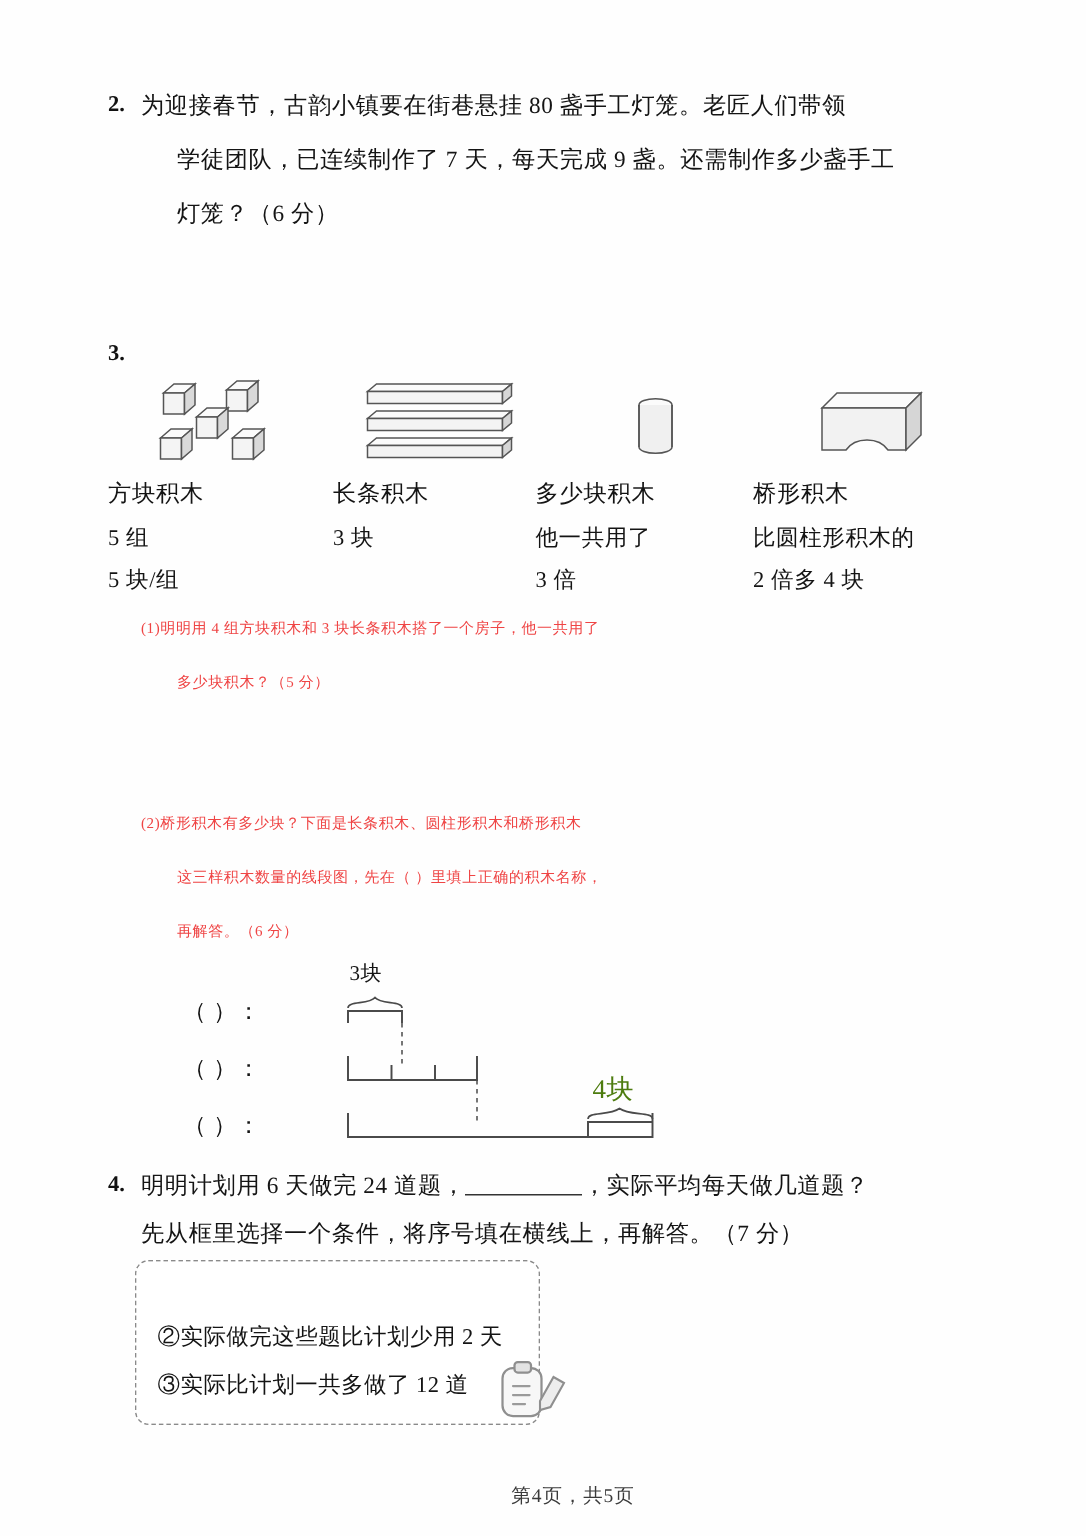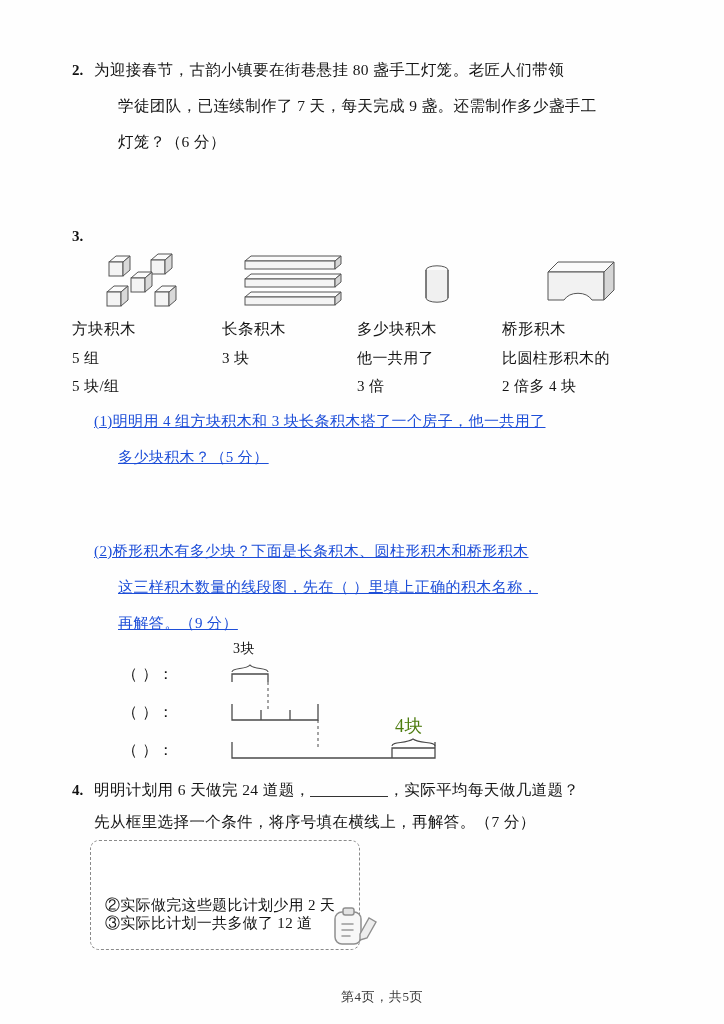--- a/index.html
+++ b/index.html
@@ -30,25 +30,24 @@
   }
   .qline {
     position: absolute;
     font-size: 15.5px;
     letter-spacing: 0.4px;
     white-space: nowrap;
     color: #141414;
   }
   .sub-line {
     position: absolute;
-    font-size: 15px;
-    letter-spacing: 0.4px;
-    white-space: nowrap;
-    color: #1d4ed8;
-    text-decoration: underline;
+    font-size: 10px;
+    letter-spacing: 0.4px;
+    white-space: nowrap;
+    color: #ef4444;
   }
   
   #q2-num { left: 72px;  top: 62px; }
   #q2-l1  { left: 94px;  top: 60px; }
   #q2-l2  { left: 118px; top: 96px; }
   #q2-l3  { left: 118px; top: 132px; }
 
   
   #q3-num { left: 72px;  top: 228px; }
   #q3-l1  { left: 94px;  top: 226px; }
@@ -150,21 +149,21 @@
   }
   .opt {
     position: absolute;
     left: 14px;
     font-size: 15px;
     letter-spacing: 0.3px;
     white-space: nowrap;
     color: #141414;
   }
   #opt1 { top: 9px; }
-  #opt2 { top: 55px; }
+  #opt2 { top: 41px; }
   #opt3 { top: 73px; }
 
   #clipboard-icon {
     position: absolute;
     left: 331px;
     top: 905px;
     width: 48px;
     height: 46px;
   }
 
@@ -290,21 +289,21 @@
       <div class="block-qty">比圆柱形积木的</div>
       <div class="block-qty2">2 倍多 4 块</div>
     </div>
   </div>
 
   <div class="sub-line" id="q3a-l1">(1)明明用 4 组方块积木和 3 块长条积木搭了一个房子，他一共用了</div>
   <div class="sub-line" id="q3a-l2">多少块积木？（5 分）</div>
 
   <div class="sub-line" id="q3b-l1">(2)桥形积木有多少块？下面是长条积木、圆柱形积木和桥形积木</div>
   <div class="sub-line" id="q3b-l2">这三样积木数量的线段图，先在（      ）里填上正确的积木名称，</div>
-  <div class="sub-line" id="q3b-l3">再解答。（9 分）</div>
+  <div class="sub-line" id="q3b-l3">再解答。（6 分）</div>
 
   <div id="segdiag">
     <div class="seg-paren" id="paren1">（            ）：</div>
     <div class="seg-paren" id="paren2">（            ）：</div>
     <div class="seg-paren" id="paren3">（            ）：</div>
 
     <svg width="480" height="128" viewBox="0 0 480 128" style="position:absolute;left:0;top:0;">
       <g stroke="#4a4a4a" stroke-width="1.3" fill="none">
 
         <path d="M132,42 L132,34 L168,34 L168,42"></path>

